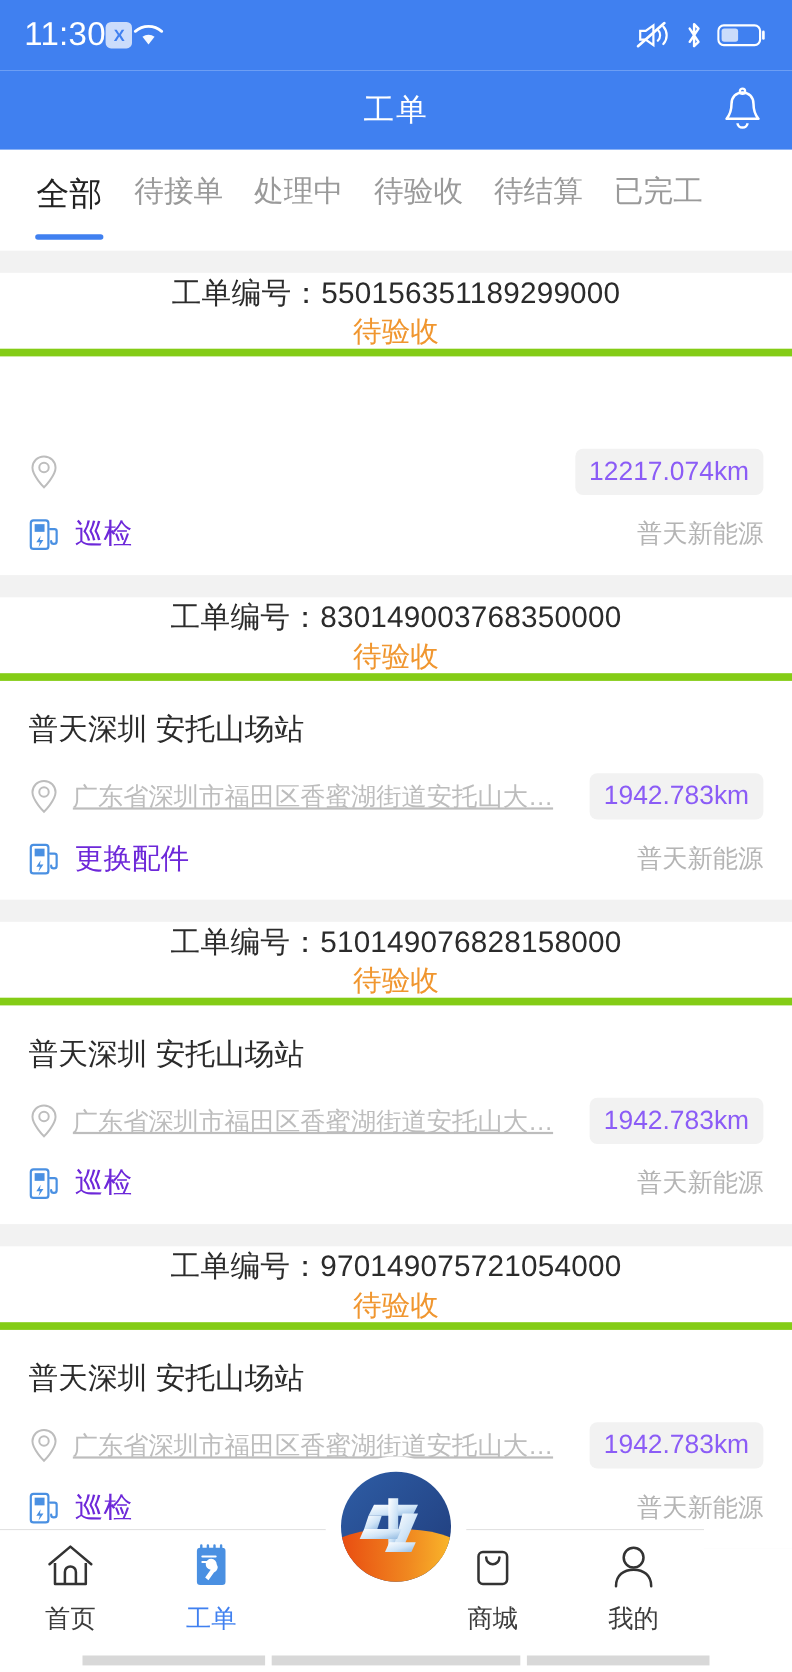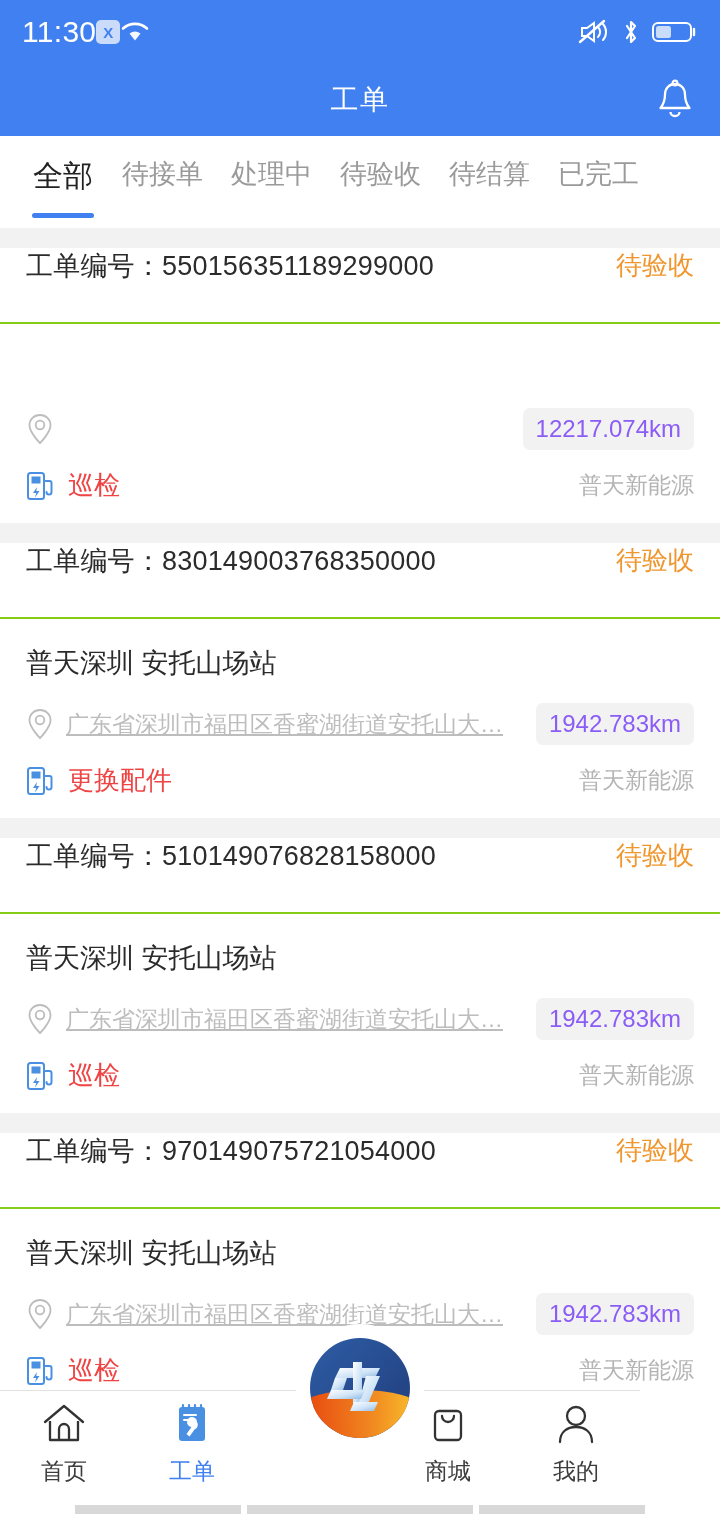--- a/index.html
+++ b/index.html
@@ -53,22 +53,22 @@
     border-radius:3px; margin-top:16px;
   }
   .tab.active .underline{ display:block; }
 
   
   .list{ background:#f2f2f2; }
   .gap{ height:20px; background:#f2f2f2; }
 
   .card{ background:#fff; }
   .card-head{
-    height:76px; display:flex; justify-content:space-between;
-    padding:0 26px; border-bottom:2px solid #84cc16;
+    height:76px; display:flex; align-items:center; justify-content:space-between;
+    padding:0 26px; border-bottom:7px solid #84cc16;flex-direction:column;
   }
   .card-no{ font-size:27px; color:#2b2b2b; letter-spacing:.2px; }
   .card-status{ font-size:26px; color:#f0962f; font-weight:500; }
 
   .card-body{ padding:22px 26px 20px 26px; }
   .station{
     font-size:27px; color:#2b2b2b; height:44px; line-height:44px;
     white-space:nowrap; overflow:hidden; text-overflow:ellipsis;
   }
   .row{
@@ -77,21 +77,21 @@
   }
   .row-left{ display:flex; align-items:center; gap:12px; min-width:0; flex:1; }
   .addr{
     font-size:23px; color:#bdbdbd; white-space:nowrap;
     overflow:hidden; text-overflow:ellipsis;text-decoration:underline;
   }
   .dist{
     background:#f2f2f2; color:#8b5cf6; font-size:24px;
     padding:7px 13px; border-radius:7px; white-space:nowrap; flex:none;
   }
-  .wtype{ font-size:26px; color:#ef4444; }
+  .wtype{ font-size:26px; color:#6d28d9; }
   .company{ font-size:23px; color:#b4b4b4; white-space:nowrap; flex:none; }
 
   .icon{ flex:none; display:flex; align-items:center; justify-content:center; }
 
   
   .bottomnav{
     position:absolute; left:0; bottom:22px; width:640px; height:108px;
     background:#fff; border-top:1px solid #e2e2e2;
     display:flex; align-items:center;
   }

